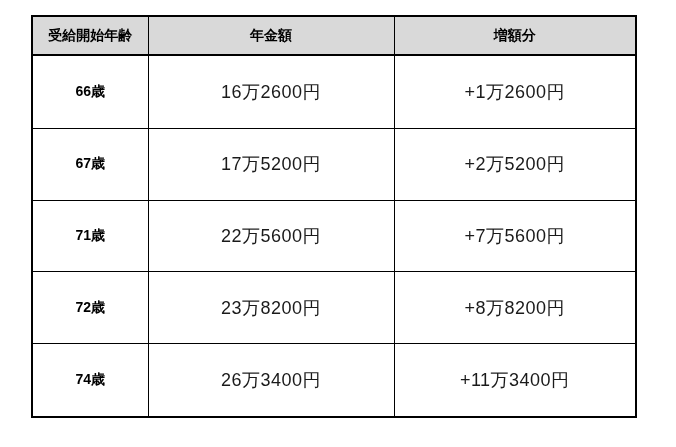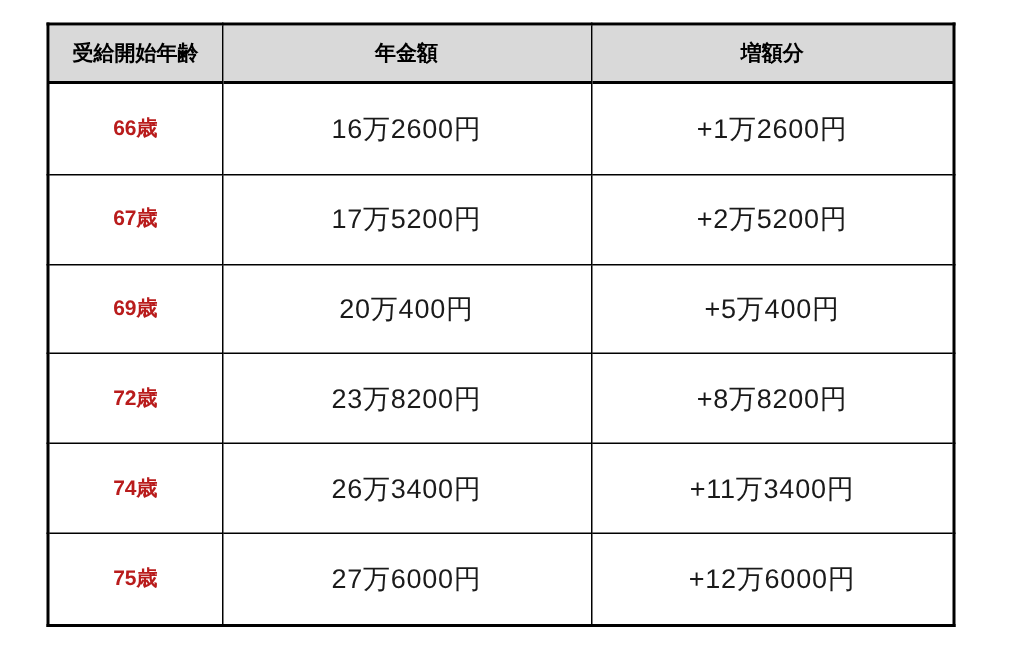--- a/index.html
+++ b/index.html
@@ -41,21 +41,21 @@
   .pension-table thead th {
     background: #d9d9d9;
     font-size: 14px;
     font-weight: 700;
     color: #000000;
     border-bottom: 2px solid #000000;
   }
   .pension-table td.age-cell {
     font-size: 14px;
     font-weight: 700;
-    color: #b91c1c;
+    color: #000000;
   }
   .pension-table td.value-cell {
     font-size: 18px;
     font-weight: 400;
     color: #1a1a1a;
     letter-spacing: 0.5px;
     margin-left: 10px;
   }
 </style>
 </head>
@@ -80,34 +80,29 @@
         <td class="age-cell">66歳</td>
         <td class="value-cell">16万2600円</td>
         <td class="value-cell">+1万2600円</td>
       </tr>
       <tr>
         <td class="age-cell">67歳</td>
         <td class="value-cell">17万5200円</td>
         <td class="value-cell">+2万5200円</td>
       </tr>
       <tr>
-        <td class="age-cell">69歳</td>
-        <td class="value-cell">20万400円</td>
-        <td class="value-cell">+5万400円</td>
+        <td class="age-cell">71歳</td>
+        <td class="value-cell">22万5600円</td>
+        <td class="value-cell">+7万5600円</td>
       </tr>
       <tr>
         <td class="age-cell">72歳</td>
         <td class="value-cell">23万8200円</td>
         <td class="value-cell">+8万8200円</td>
       </tr>
       <tr>
         <td class="age-cell">74歳</td>
         <td class="value-cell">26万3400円</td>
         <td class="value-cell">+11万3400円</td>
       </tr>
-      <tr>
-        <td class="age-cell">75歳</td>
-        <td class="value-cell">27万6000円</td>
-        <td class="value-cell">+12万6000円</td>
-      </tr>
     </tbody>
   </table>
 </div>
 
 </body></html>

